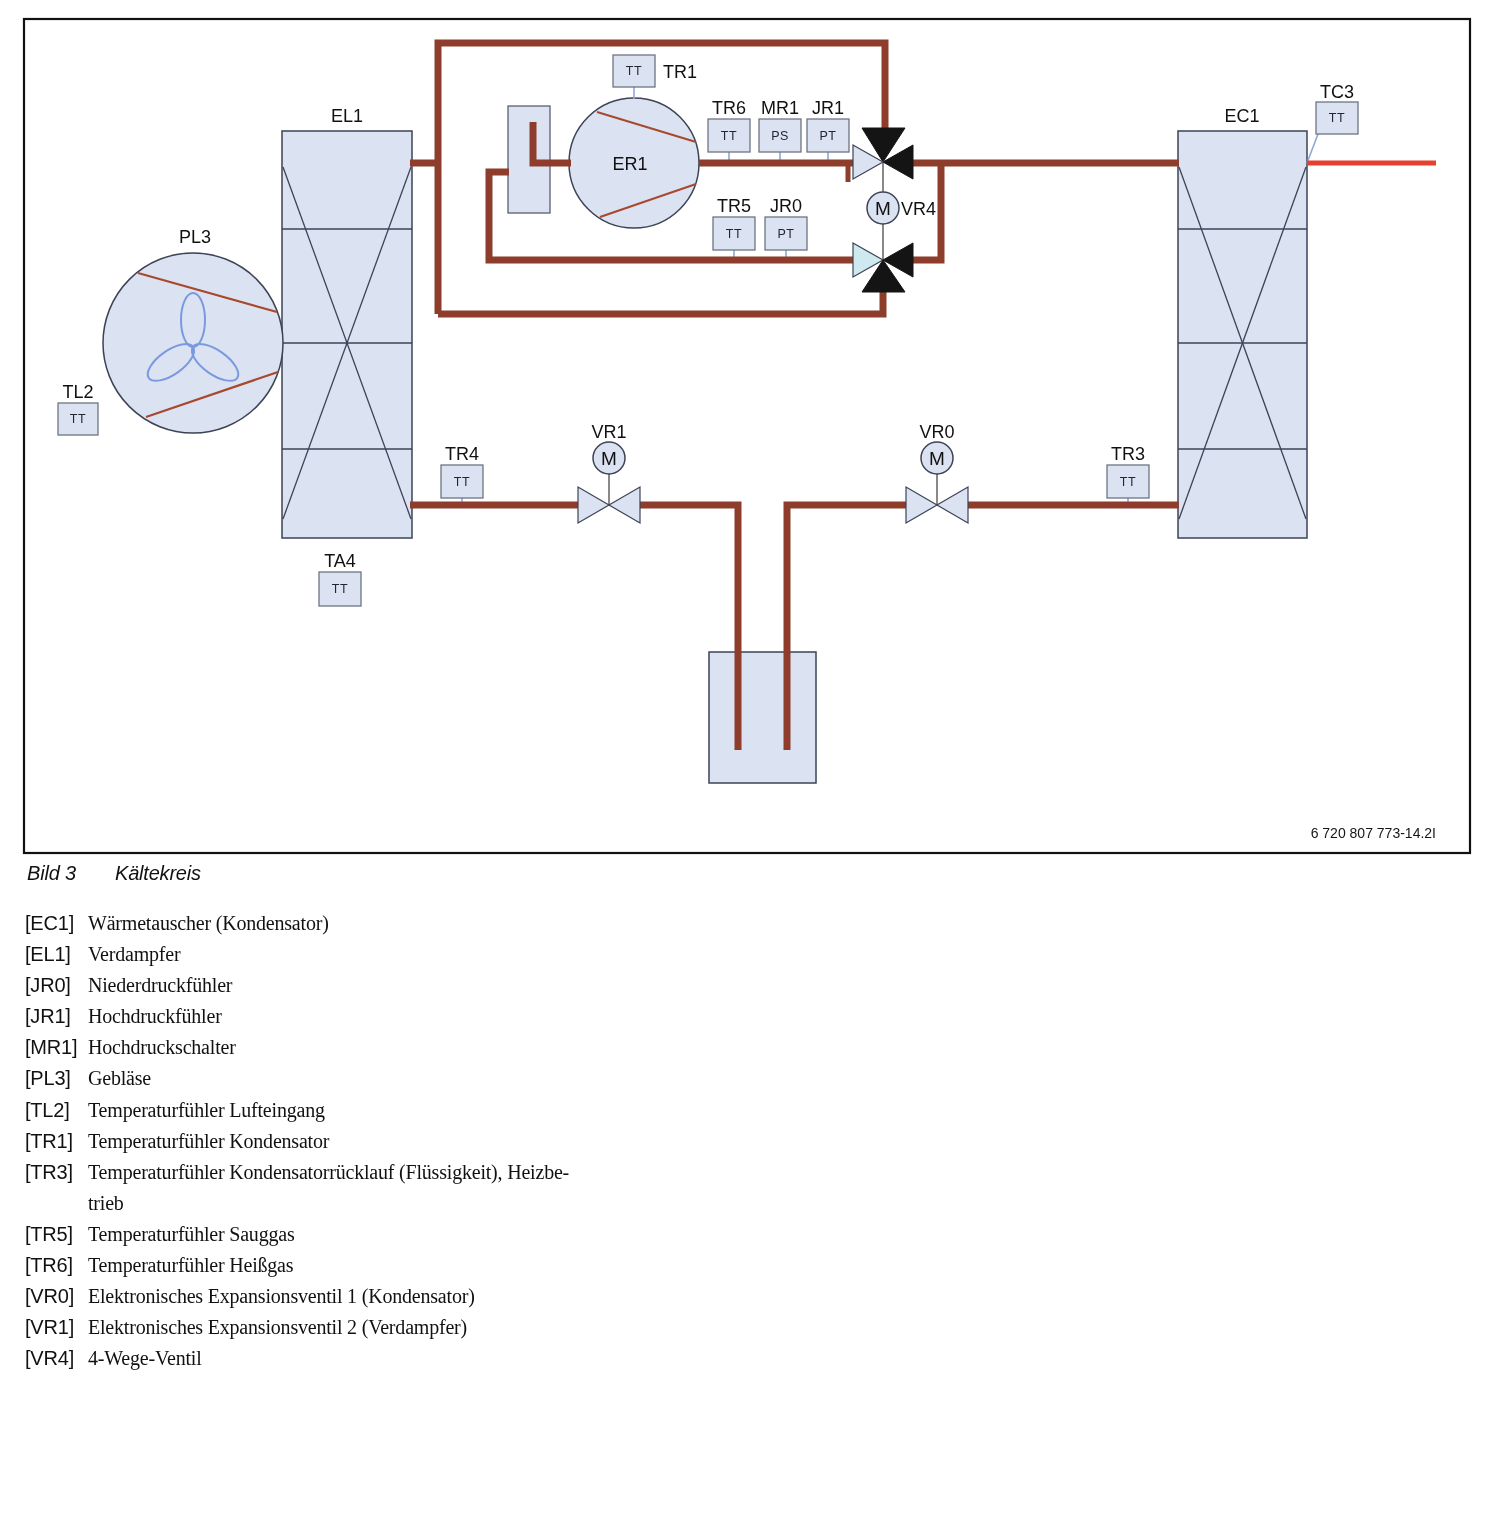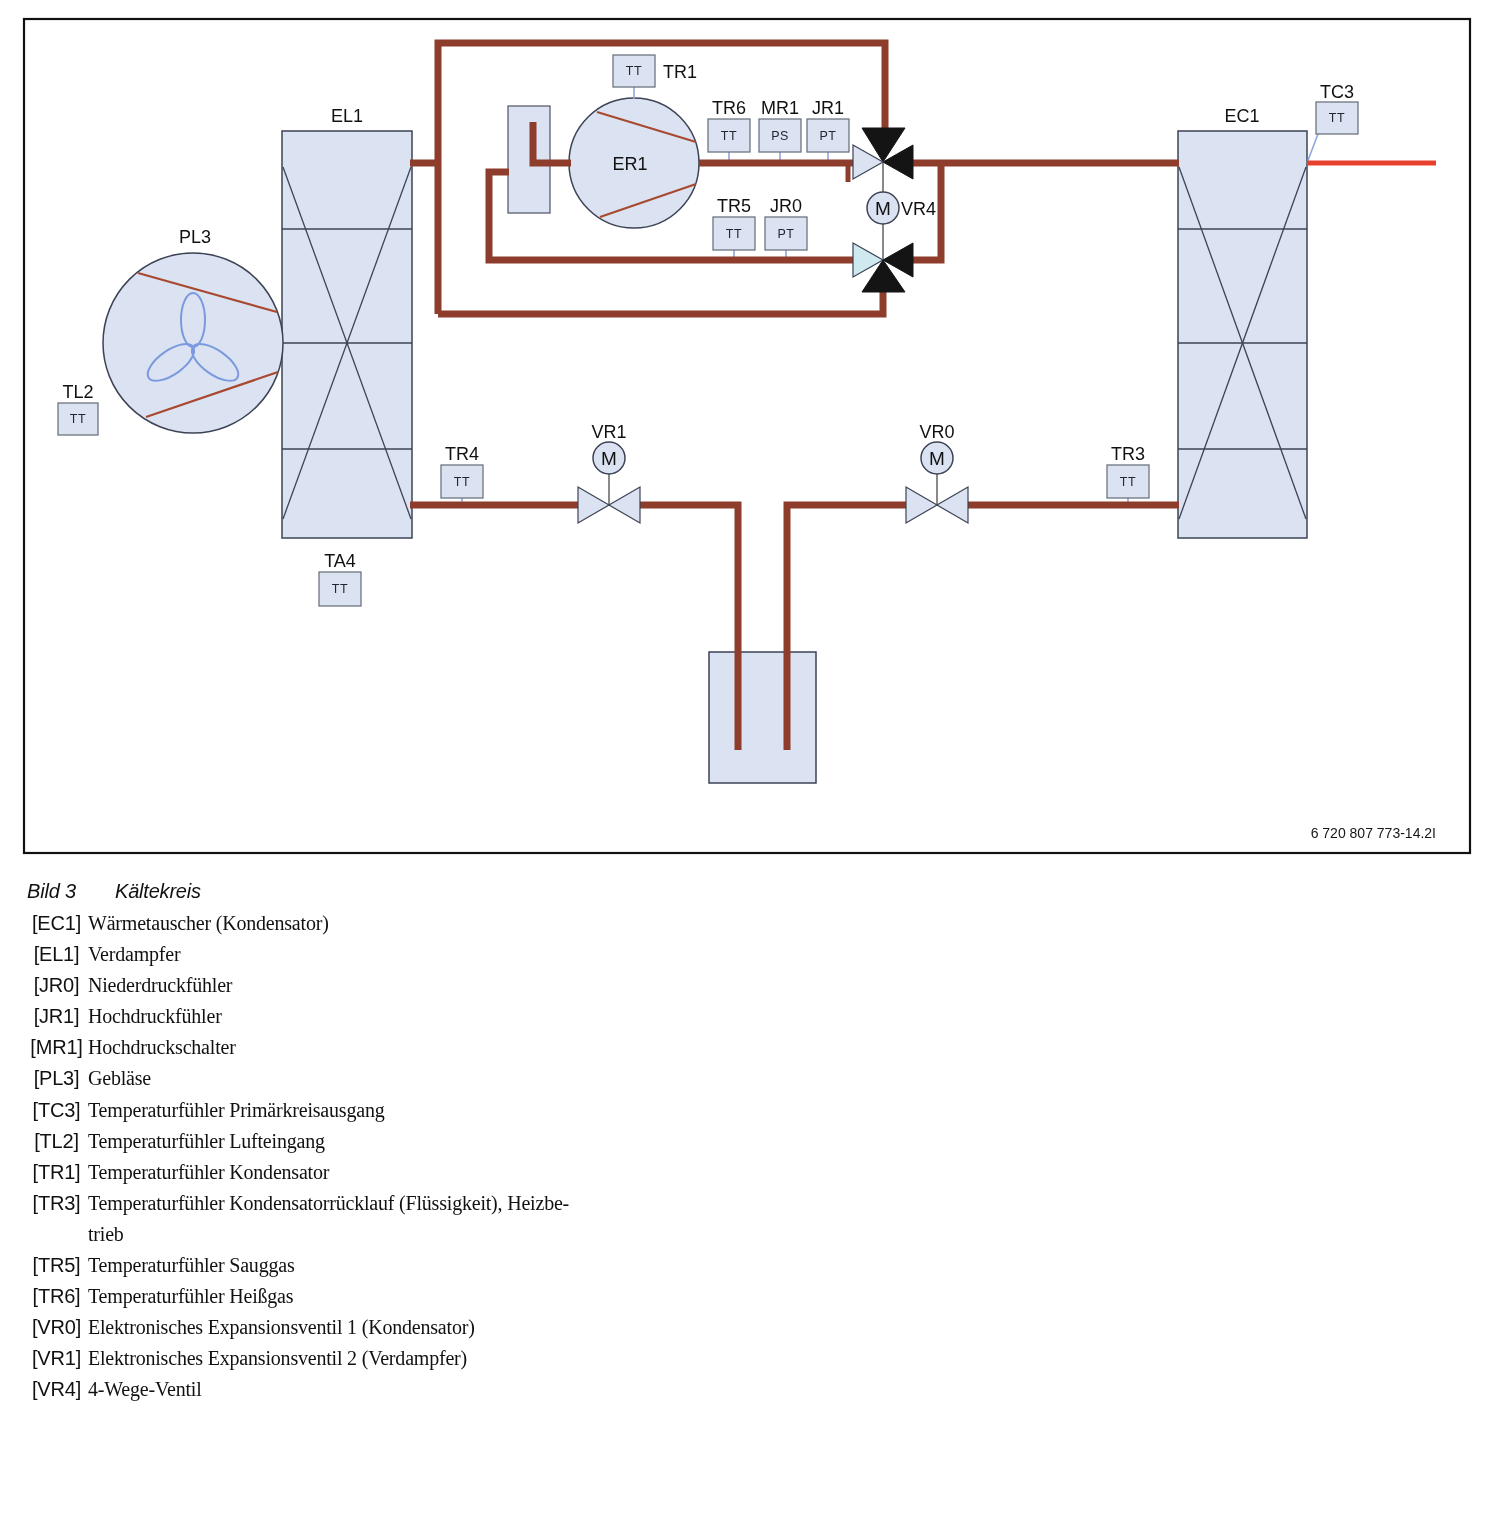--- a/index.html
+++ b/index.html
@@ -29,28 +29,28 @@
   .chord{stroke:var(--refrigerant_chord); stroke-width:2.2; fill:none;}
   .fan-blade{stroke:var(--fan_blue); stroke-width:2; fill:none;}
   .tri-black{fill:var(--valve_black); stroke:var(--valve_black); stroke-width:1;}
   .tri-light{fill:var(--component_fill); stroke:var(--component_border); stroke-width:1.2;}
   .tri-cyan{fill:var(--valve_cyan); stroke:var(--component_border); stroke-width:1.2;}
   .stem{stroke:#4a4a4a; stroke-width:1.3; fill:none;}
   .border-rect{fill:none; stroke:#111; stroke-width:2.2;}
 
   .caption{
     position:absolute; left:27px; top:862px; display:flex;
-    font-style:italic; font-size:20px; letter-spacing:-0.2px;margin-top:18px;
+    font-style:italic; font-size:20px; letter-spacing:-0.2px;
   }
   .caption .cap-label{width:88px;}
   .legend{
     position:absolute; left:25px; top:908px; font-size:20px; letter-spacing:-0.2px;
   }
   .legend-row{display:flex; line-height:31.1px;}
-  .legend-row .code{width:63px; flex:0 0 63px;text-align:center;}
+  .legend-row .code{width:63px; flex:0 0 63px;}
   .legend-row .desc{white-space:pre-line;font-family:Liberation Serif, serif;}
 </style>
 </head>
 <body>
 
 <div class="page">
 
   <svg width="1512" height="860" viewBox="0 0 1512 860">
 
     <rect class="border-rect" x="24" y="19" width="1446" height="834"></rect>
@@ -269,24 +269,20 @@
       </div>
     <div class="legend-row">
         <span class="code">[MR1]</span>
         <span class="desc">Hochdruckschalter</span>
       </div>
     <div class="legend-row">
         <span class="code">[PL3]</span>
         <span class="desc">Gebläse</span>
       </div>
     <div class="legend-row">
-        <span class="code">[TC3]</span>
-        <span class="desc">Temperaturfühler Primärkreisausgang</span>
-      </div>
-    <div class="legend-row">
         <span class="code">[TL2]</span>
         <span class="desc">Temperaturfühler Lufteingang</span>
       </div>
     <div class="legend-row">
         <span class="code">[TR1]</span>
         <span class="desc">Temperaturfühler Kondensator</span>
       </div>
     <div class="legend-row">
         <span class="code">[TR3]</span>
         <span class="desc">Temperaturfühler Kondensatorrücklauf (Flüssigkeit), Heizbe-

